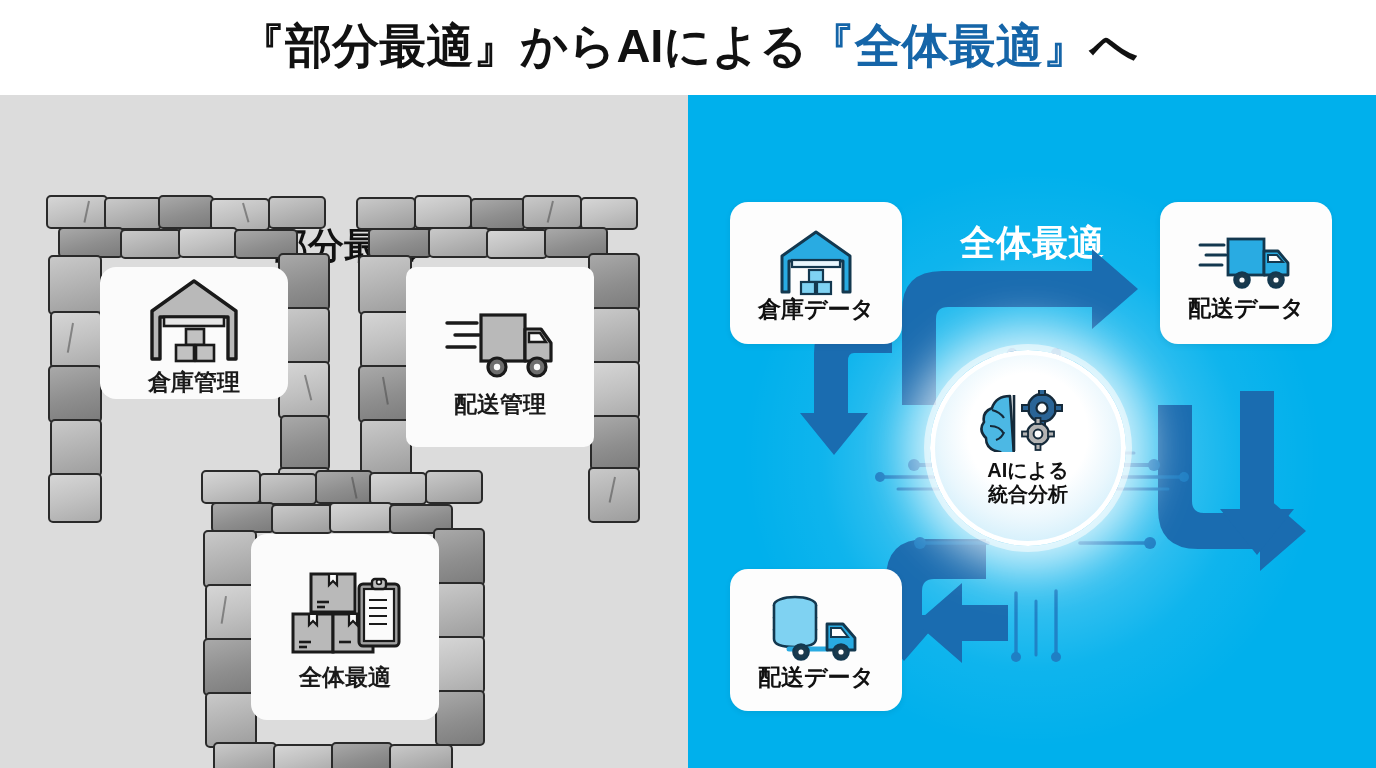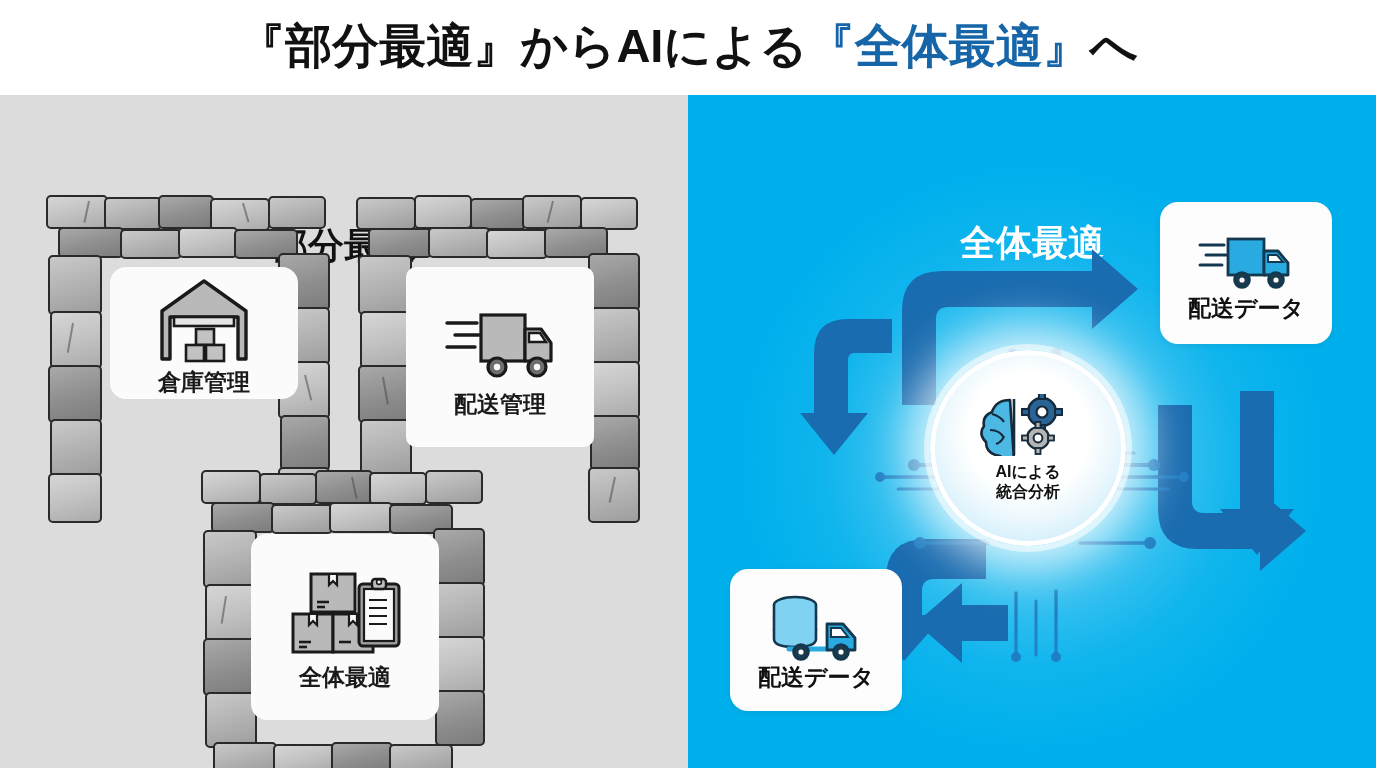--- a/index.html
+++ b/index.html
@@ -81,21 +81,21 @@
   
   #hub {
     position: absolute; z-index: 6;
     width: 196px; height: 196px; left: 242px; top: 255px;
     border-radius: 50%;
     background: radial-gradient(circle at 50% 42%, #ffffff 0%, #ffffff 42%, #eaf7fd 62%, #cfeefb 82%, #b2e4f8 100%);
     border: 5px solid #ffffff;
     box-shadow: 0 0 0 6px rgba(255,255,255,.55), 0 0 46px 22px rgba(255,255,255,.75);
     display: flex; flex-direction: column; align-items: center; justify-content: center;
   }
-  #hub .hub-label { font-size: 16px; font-weight: 700; color: #111; line-height: 1.22; text-align: center; }
+  #hub .hub-label { font-size: 20px; font-weight: 700; color: #111; line-height: 1.22; text-align: center; }
   svg.fx { position:absolute; left:0; top:0; pointer-events:none; }
 </style>
 </head>
 <body>
 
 <div id="stage">
 
   <div id="title-bar">
     <div id="title-text"><span>『部分最適』からAIによる</span><span class="blue">『全体最適』</span><span>へ</span></div>
   </div>
@@ -128,21 +128,21 @@
       <div class="stone lt" style="left:8px;  top:278px; width:54px; height:50px;"></div>
 
       <div class="stone dk" style="left:238px;top:58px;  width:52px; height:58px;"></div>
       <div class="stone" style="left:240px;top:112px; width:50px; height:58px;"></div>
       <div class="stone lt" style="left:238px;top:166px; width:52px; height:58px;">
           <div class="crack" style="left:24px;top:12px;height:26px;transform:rotate(-14deg);"></div>
         </div>
       <div class="stone dk" style="left:240px;top:220px; width:50px; height:56px;"></div>
       <div class="stone" style="left:238px;top:272px; width:52px; height:56px;"></div>
 
-      <div class="card" style="left:70px; top:72px; width:188px; height:132px;">
+      <div class="card" style="left:60px; top:72px; width:188px; height:132px;">
         <svg width="104" height="92" viewBox="0 0 104 92">
           <path d="M10 38 L52 8 L94 38 L94 86 L86 86 L86 44 L18 44 L18 86 L10 86 Z" fill="#b9b9b9" stroke="#1a1a1a" stroke-width="3.4" stroke-linejoin="round"></path>
           <rect x="22" y="44" width="60" height="9" fill="#e6e6e6" stroke="#1a1a1a" stroke-width="2.6"></rect>
           <rect x="44" y="56" width="18" height="16" fill="#c2c2c2" stroke="#1a1a1a" stroke-width="2.6"></rect>
           <rect x="34" y="72" width="18" height="16" fill="#c2c2c2" stroke="#1a1a1a" stroke-width="2.6"></rect>
           <rect x="54" y="72" width="18" height="16" fill="#c2c2c2" stroke="#1a1a1a" stroke-width="2.6"></rect>
         </svg>
         <div class="card-label">倉庫管理</div>
       </div>
     </div>
@@ -315,20 +315,30 @@
               <rect x="-2.5" y="10" width="5" height="6"></rect>
             <rect x="-16" y="-2.5" width="6" height="5"></rect>
               <rect x="10" y="-2.5" width="6" height="5"></rect>
           </g>
         </g>
       </svg>
       <div class="hub-label">AIによる</div>
       <div class="hub-label">統合分析</div>
     </div>
 
+    <div class="dcard" style="left:42px; top:107px; width:172px; height:142px;">
+      <svg width="84" height="70" viewBox="0 0 84 70">
+        <path d="M8 30 L42 6 L76 30 L76 66 L69 66 L69 35 L15 35 L15 66 L8 66 Z" fill="#29ABE2" stroke="#13384f" stroke-width="3" stroke-linejoin="round"></path>
+        <rect x="18" y="34" width="48" height="7" fill="#e8f6fd" stroke="#13384f" stroke-width="2.2"></rect>
+        <rect x="35" y="44" width="14" height="12" fill="#7fd2f2" stroke="#13384f" stroke-width="2.2"></rect>
+        <rect x="27" y="56" width="14" height="12" fill="#7fd2f2" stroke="#13384f" stroke-width="2.2"></rect>
+        <rect x="43" y="56" width="14" height="12" fill="#7fd2f2" stroke="#13384f" stroke-width="2.2"></rect>
+      </svg>
+      <div class="dcard-label">倉庫データ</div>
+    </div>
 
     <div class="dcard" style="left:472px; top:107px; width:172px; height:142px;">
       <svg width="96" height="68" viewBox="0 0 96 68">
         <path d="M2 18 H26" stroke="#13384f" stroke-width="3" stroke-linecap="round"></path>
         <path d="M8 28 H28" stroke="#13384f" stroke-width="3" stroke-linecap="round"></path>
         <path d="M2 38 H24" stroke="#13384f" stroke-width="3" stroke-linecap="round"></path>
         <rect x="30" y="12" width="36" height="36" fill="#29ABE2" stroke="#13384f" stroke-width="2.8"></rect>
         <path d="M66 24 H80 L90 36 V48 H66 Z" fill="#29ABE2" stroke="#13384f" stroke-width="2.8" stroke-linejoin="round"></path>
         <path d="M70 28 H79 L85 35 H70 Z" fill="#fdfdfd" stroke="#13384f" stroke-width="2"></path>
         <circle cx="44" cy="53" r="7.5" fill="#1b3a4d" stroke="#13384f" stroke-width="2.6"></circle>

